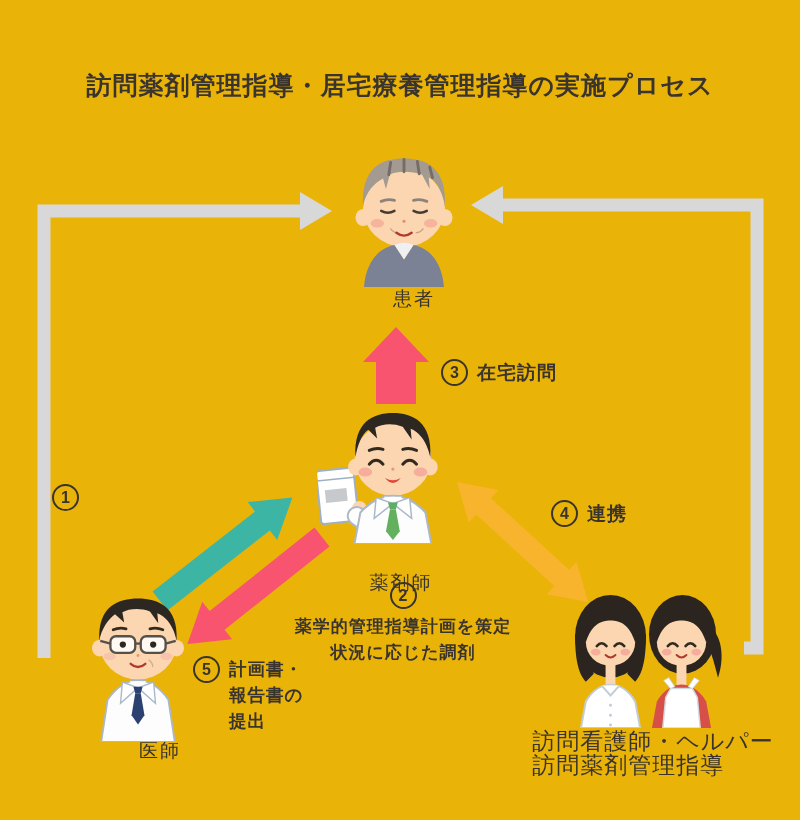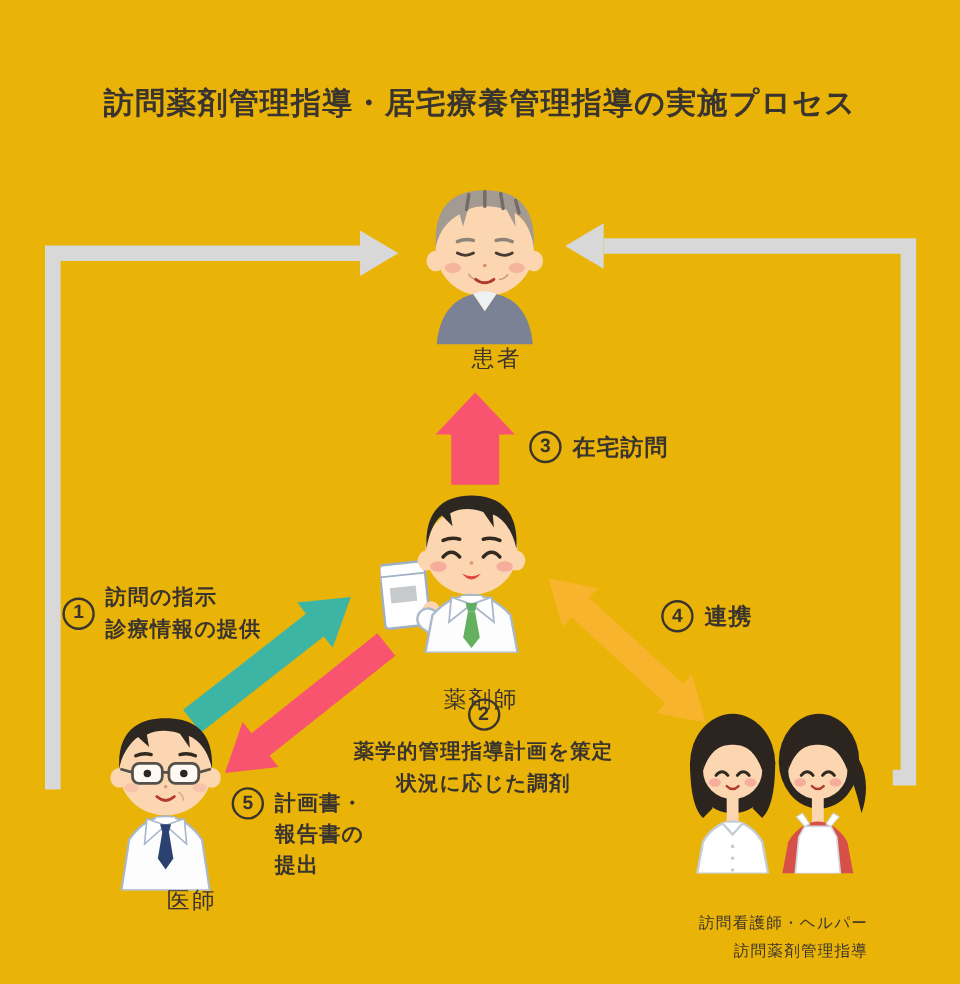--- a/index.html
+++ b/index.html
@@ -4,21 +4,21 @@
 <style>
   html,body{margin:0;padding:0;background:#f8f4ec;}
   .canvas{position:relative;width:800px;height:820px;background:#eab308;
           font-family:"Liberation Sans",sans-serif;color:#3a342e;overflow:hidden;}
   .title{position:absolute;top:52px;left:0;width:100%;text-align:center;
          font-size:25px;font-weight:700;letter-spacing:1px;}
   .layer{position:absolute;left:0;top:0;width:800px;height:820px;}
   .abs{position:absolute;}
   .actor-label{position:absolute;transform:translateX(-50%);font-size:19px;
                letter-spacing:2px;white-space:nowrap;}
-  .actor-label.small{font-size:13px;letter-spacing:1px;line-height:24px;text-align:right;margin-top:28px;}
+  .actor-label.small{font-size:23px;letter-spacing:1px;line-height:24px;text-align:left;}
   .step{position:absolute;display:flex;color:#3a342e;}
   .num{flex:0 0 auto;width:27px;height:27px;border:2.5px solid #3a342e;border-radius:50%;
        display:flex;align-items:center;justify-content:center;font-weight:700;
        font-size:16px;box-sizing:border-box;background:transparent;}
   .step-lines{font-size:17.5px;font-weight:600;line-height:27px;letter-spacing:1px;white-space:nowrap;}
   .row{flex-direction:row;align-items:center;gap:9px;}
   .row-top{flex-direction:row;align-items:flex-start;gap:9px;}
   .col{flex-direction:column;align-items:center;gap:5px;text-align:center;}
   .col .step-lines{line-height:26px;font-size:17px;}
   .inline-label{font-size:19px;font-weight:600;letter-spacing:1px;white-space:nowrap;text-align:right;}
@@ -191,24 +191,20 @@
     <path d="M 108,103 L 101,95 L 106,92 L 112,101 Z" fill="#ffffff" stroke="#d3d8de" stroke-width="1"></path>
     <path d="M 130,103 L 137,95 L 132,92 L 126,101 Z" fill="#ffffff" stroke="#d3d8de" stroke-width="1"></path>
   </svg>
   <div class="actor-label small" style="left:653px;top:729px;">
     <div>訪問看護師・ヘルパー</div>
     <div>訪問薬剤管理指導</div>
   </div>
 
   <div class="step row" style="left:52px;top:484px;">
     <span class="num">1</span>
-    <span class="step-lines">
-      <div>訪問の指示</div>
-      <div>診療情報の提供</div>
-    </span>
   </div>
 
   <div class="step col" style="left:278px;top:582px;width:250px;">
     <span class="num">2</span>
     <span class="step-lines">
       <div>薬学的管理指導計画を策定</div>
       <div>状況に応じた調剤</div>
     </span>
   </div>
 

